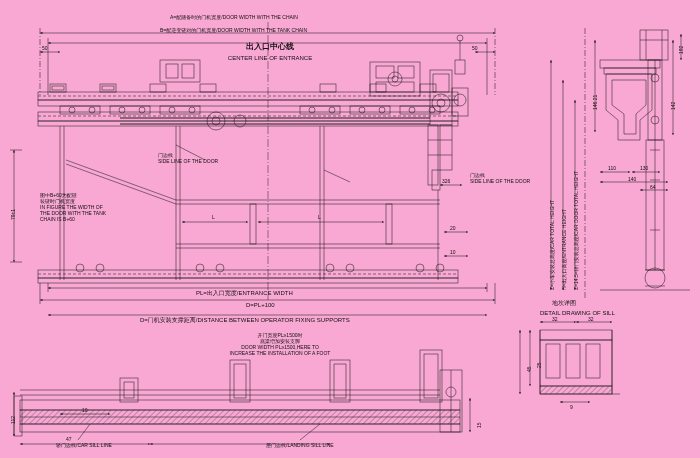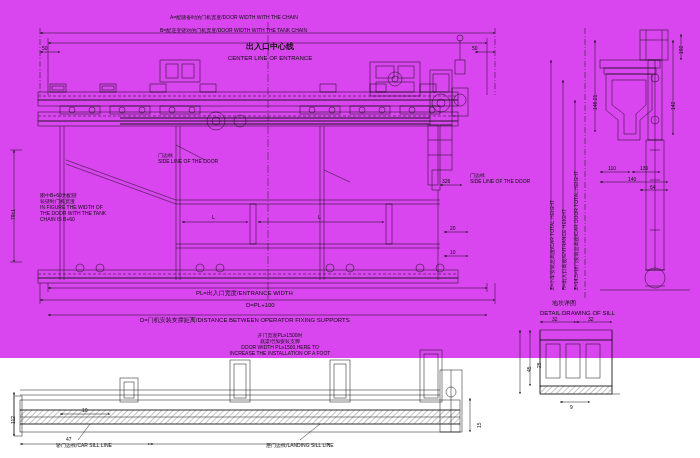--- a/index.html
+++ b/index.html
@@ -1,17 +1,17 @@
 <!DOCTYPE html>
 <html><head>
 <meta charset="utf-8">
 <style>
   html,body{margin:0;padding:0;background:#ffffff;}
   body{width:700px;height:458px;overflow:hidden;font-family:"Liberation Sans",sans-serif;}
-  #root{position:relative;width:700px;height:358px;background:#d946ef;}
+  #root{position:relative;width:700px;height:458px;background:#f9a8d4;}
   svg{position:absolute;left:0;top:0;}
   .lbl{position:absolute;font-size:5px;line-height:6px;color:#111;white-space:pre;letter-spacing:0px;}
   .lbl.big{font-size:8px;font-weight:bold;}
   .lbl.mid{font-size:6px;}
   .lbl.rot90{transform-origin:0 0;transform:rotate(-90deg);}
   .lbl.ctr{text-align:center;}
 </style>
 </head>
 <body>
 

